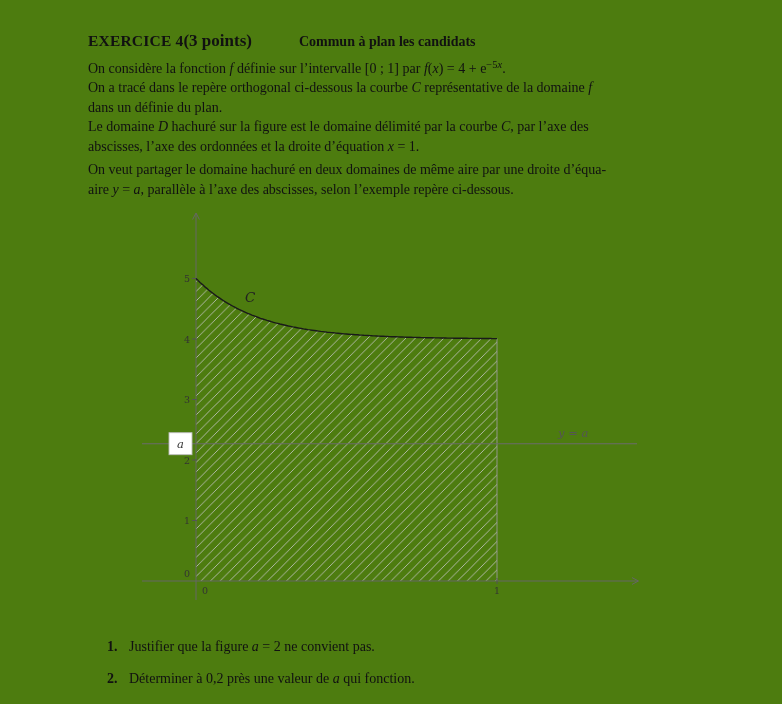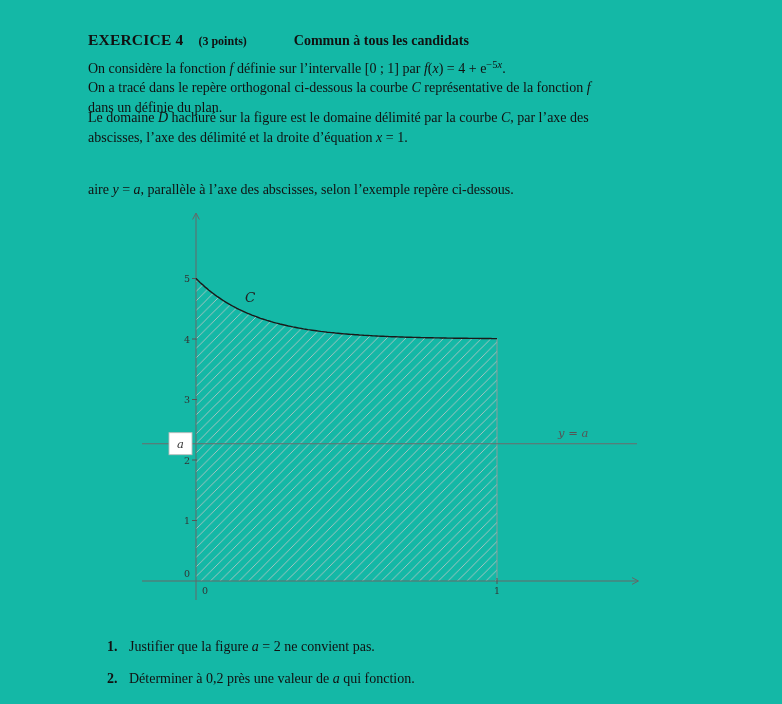--- a/index.html
+++ b/index.html
@@ -1,49 +1,49 @@
 <!DOCTYPE html>
 <html><head>
 <meta charset="utf-8">
 <style>
   html,body{margin:0;padding:0;}
   body{
     width:782px;height:704px;background:#ffffff;
     font-family:"Liberation Serif","DejaVu Serif",serif;color:#111;
   }
-  #page{position:relative;width:782px;height:704px;background:#14b8a6;overflow:hidden;}
+  #page{position:relative;width:782px;height:704px;background:#4d7c0f;overflow:hidden;}
   .abs{position:absolute;}
   .header{left:88px;top:31px;display:flex;align-items:baseline;font-weight:bold;white-space:nowrap;}
   .title{font-size:15.5px;letter-spacing:.2px;}
-  .pts{font-size:12px;margin-left:15px;}
+  .pts{font-size:17px;}
   .sub{font-size:14px;margin-left:47px;}
   .para{left:88px;font-size:14px;line-height:20px;white-space:nowrap;}
   .seg-i{font-style:italic;}
   .seg-sup{font-size:10.5px;vertical-align:4.5px;}
   .question{left:107px;font-size:14px;display:flex;white-space:nowrap;}
   .qnum{font-weight:bold;width:22px;flex:0 0 22px;}
   svg text{font-family:"DejaVu Serif","Liberation Serif",serif;}
   .tick{font-size:9.5px;fill:#333;}
   .ital{font-style:italic;}
 </style>
 </head>
 <body>
 
 <div id="page">
 
   <div class="abs header">
     <span class="title">EXERCICE 4</span>
     <span class="pts">(3 points)</span>
-    <span class="sub">Commun à tous les candidats</span>
+    <span class="sub">Commun à plan les candidats</span>
   </div>
 
   <div class="abs para" style="top:55px"><span>On considère la fonction </span><span class="seg-i">f</span><span> définie sur l’intervalle [0 ; 1] par </span><span class="seg-i">f</span><span>(</span><span class="seg-i">x</span><span>) = 4 + e</span><span class="seg-sup">−5</span><span class="seg-sup seg-i">x</span><span>.</span></div>
-  <div class="abs para" style="top:78px"><span>On a tracé dans le repère orthogonal ci-dessous la courbe </span><span class="seg-i">C</span><span> représentative de la fonction </span><span class="seg-i">f</span><br><span>dans un définie du plan.</span></div>
-  <div class="abs para" style="top:108px"><span>Le domaine </span><span class="seg-i">D</span><span> hachuré sur la figure est le domaine délimité par la courbe </span><span class="seg-i">C</span><span>, par l’axe des</span><br><span>abscisses, l’axe des délimité et la droite d’équation </span><span class="seg-i">x</span><span> = 1.</span></div>
-  <div class="abs para" style="top:160px"><br><span>aire </span><span class="seg-i">y</span><span> = </span><span class="seg-i">a</span><span>, parallèle à l’axe des abscisses, selon l’exemple repère ci-dessous.</span></div>
+  <div class="abs para" style="top:78px"><span>On a tracé dans le repère orthogonal ci-dessous la courbe </span><span class="seg-i">C</span><span> représentative de la domaine </span><span class="seg-i">f</span><br><span>dans un définie du plan.</span></div>
+  <div class="abs para" style="top:117px"><span>Le domaine </span><span class="seg-i">D</span><span> hachuré sur la figure est le domaine délimité par la courbe </span><span class="seg-i">C</span><span>, par l’axe des</span><br><span>abscisses, l’axe des ordonnées et la droite d’équation </span><span class="seg-i">x</span><span> = 1.</span></div>
+  <div class="abs para" style="top:160px"><span>On veut partager le domaine hachuré en deux domaines de même aire par une droite d’équa-</span><br><span>aire </span><span class="seg-i">y</span><span> = </span><span class="seg-i">a</span><span>, parallèle à l’axe des abscisses, selon l’exemple repère ci-dessous.</span></div>
 
   <svg class="abs" style="left:140px;top:205px" width="510" height="410" viewBox="0 0 510 410">
     <defs>
       <pattern id="hatch" patternUnits="userSpaceOnUse" width="9.5" height="9.5">
         <path d="M0,9.5 L9.5,0" stroke="#c6c6c6" stroke-width="0.8" fill="none"></path>
       </pattern>
     </defs>
 
     <path id="region" fill="url(#hatch)" stroke="none" d="M56.0,73.5L58.1,75.6L60.3,77.7L62.5,79.6L64.6,81.6L66.8,83.4L68.9,85.2L71.0,86.9L73.2,88.5L75.3,90.1L77.5,91.7L79.7,93.2L81.8,94.6L84.0,96.0L86.1,97.3L88.3,98.6L90.4,99.8L92.5,101.0L94.7,102.2L96.8,103.3L99.0,104.4L101.2,105.4L103.3,106.4L105.5,107.4L107.6,108.3L109.8,109.2L111.9,110.1L114.1,110.9L116.2,111.7L118.3,112.5L120.5,113.3L122.6,114.0L124.8,114.7L127.0,115.4L129.1,116.0L131.3,116.7L133.4,117.3L135.6,117.9L137.7,118.4L139.9,119.0L142.0,119.5L144.2,120.0L146.3,120.5L148.4,121.0L150.6,121.4L152.8,121.9L154.9,122.3L157.1,122.7L159.2,123.1L161.3,123.5L163.5,123.9L165.6,124.2L167.8,124.6L169.9,124.9L172.1,125.2L174.3,125.5L176.4,125.8L178.6,126.1L180.7,126.4L182.8,126.6L185.0,126.9L187.2,127.2L189.3,127.4L191.5,127.6L193.6,127.8L195.8,128.1L197.9,128.3L200.1,128.5L202.2,128.7L204.3,128.9L206.5,129.0L208.7,129.2L210.8,129.4L213.0,129.5L215.1,129.7L217.3,129.8L219.4,130.0L221.6,130.1L223.7,130.3L225.8,130.4L228.0,130.5L230.2,130.6L232.3,130.8L234.4,130.9L236.6,131.0L238.7,131.1L240.9,131.2L243.1,131.3L245.2,131.4L247.3,131.5L249.5,131.6L251.7,131.7L253.8,131.7L255.9,131.8L258.1,131.9L260.3,132.0L262.4,132.0L264.5,132.1L266.7,132.2L268.9,132.2L271.0,132.3L273.1,132.4L275.3,132.4L277.5,132.5L279.6,132.5L281.8,132.6L283.9,132.6L286.0,132.7L288.2,132.7L290.4,132.8L292.5,132.8L294.6,132.9L296.8,132.9L299.0,132.9L301.1,133.0L303.3,133.0L305.4,133.0L307.6,133.1L309.7,133.1L311.9,133.1L314.0,133.2L316.2,133.2L318.3,133.2L320.4,133.3L322.6,133.3L324.8,133.3L326.9,133.3L329.1,133.4L331.2,133.4L333.3,133.4L335.5,133.4L337.6,133.4L339.8,133.5L341.9,133.5L344.1,133.5L346.3,133.5L348.4,133.5L350.6,133.5L352.7,133.6L354.9,133.6L357.0,133.6L357.0,376L56,376Z"></path>
 

